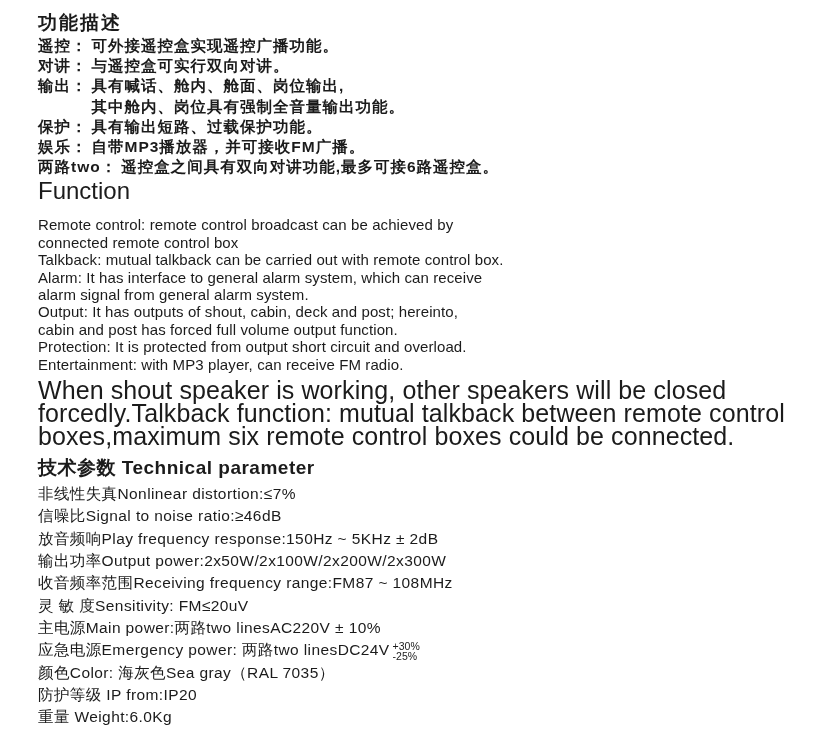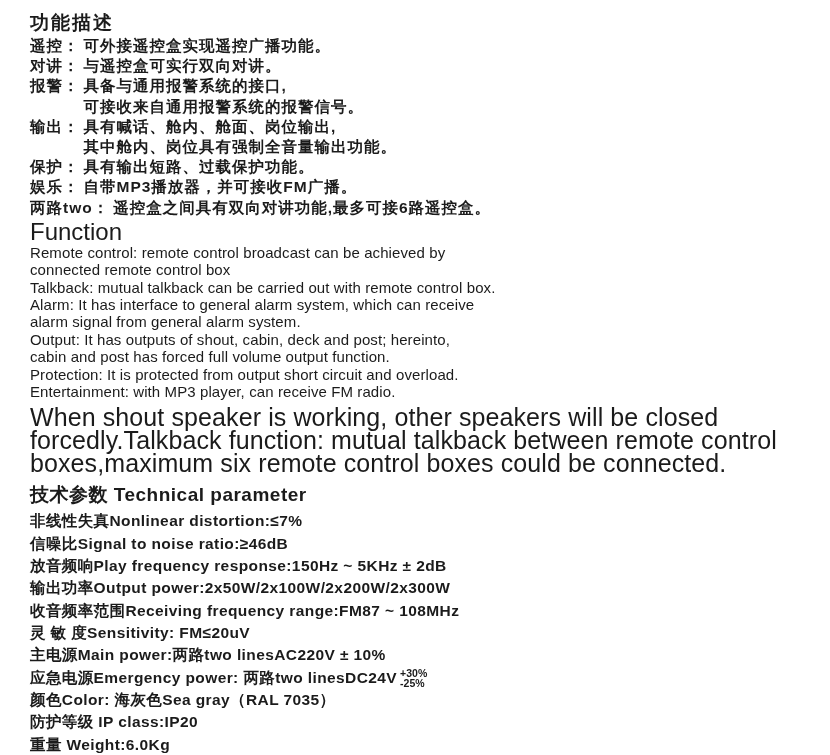--- a/index.html
+++ b/index.html
@@ -4,21 +4,21 @@
 <style>
   * { margin: 0; padding: 0; box-sizing: border-box; }
   html, body {
     width: 830px; height: 755px;
     background: #ffffff;
     overflow: hidden;
     font-family: "Liberation Sans", "DejaVu Sans", sans-serif;
     color: #1b1b1b;
     -webkit-font-smoothing: antialiased;
   }
-  .page { padding: 10px 20px 0 30px; border-radius: 20px; }
+  .page { padding: 10px 20px 0 38px; border-radius: 20px; }
 
   
   .cn-title {
     font-size: 19px; font-weight: 700;
     letter-spacing: 2px;
     line-height: 25px;
   }
   .cn-list { margin-top: 1px; }
   .cn-item {
     display: flex;
@@ -28,21 +28,21 @@
   }
   .cn-item .lbl { white-space: nowrap; flex: 0 0 auto; padding-right: 4px; text-align: center; }
   .cn-item .txt { white-space: pre-line; }
 
   
   .en-title {
     margin-top: 3px;
     font-size: 24px; font-weight: 400;
     line-height: 22px;
   }
-  .en-list { margin-top: 1px; }
+  .en-list { margin-top: 14px; }
   .en-line {
     font-size: 15px; font-weight: 400;
     line-height: 17.4px;
     letter-spacing: 0.1px;
   }
 
   
   .note-list { margin-top: 6px; }
   .note-line {
     font-size: 25px; font-weight: 400;
@@ -52,21 +52,21 @@
 
   
   .tech-title {
     margin-top: 7px;
     font-size: 19px; font-weight: 700;
     line-height: 25px;
     letter-spacing: 0.5px;
   }
   .tech-list { margin-top: 3px; }
   .tech-param {
-    font-size: 15.5px; font-weight: 700;
+    font-size: 15.5px; font-weight: 400;
     line-height: 22.3px;
     letter-spacing: 0.4px;
     white-space: nowrap;
   }
   .tolerance {
     display: inline-block;
     vertical-align: middle;
     margin-left: 3px;
     font-size: 10.5px;
     line-height: 10.5px;
@@ -86,25 +86,20 @@
       <div class="cn-item">
         <span class="lbl">遥控：</span>
         <span class="txt">可外接遥控盒实现遥控广播功能。</span>
       </div>
 
       <div class="cn-item">
         <span class="lbl">对讲：</span>
         <span class="txt">与遥控盒可实行双向对讲。</span>
       </div>
 
-      <div class="cn-item">
-        <span class="lbl">报警：</span>
-        <span class="txt">具备与通用报警系统的接口,
-可接收来自通用报警系统的报警信号。</span>
-      </div>
 
       <div class="cn-item">
         <span class="lbl">输出：</span>
         <span class="txt">具有喊话、舱内、舱面、岗位输出,
 其中舱内、岗位具有强制全音量输出功能。</span>
       </div>
 
       <div class="cn-item">
         <span class="lbl">保护：</span>
         <span class="txt">具有输出短路、过载保护功能。</span>
@@ -187,21 +182,21 @@
 
       <div class="tech-param">
         <span>应急电源Emergency power: 两路two linesDC24V</span><span class="tolerance"><span>+30%</span><span>-25%</span></span>
       </div>
 
       <div class="tech-param">
         <span>颜色Color: 海灰色Sea gray（RAL 7035）</span>
       </div>
 
       <div class="tech-param">
-        <span>防护等级 IP class:IP20</span>
+        <span>防护等级 IP from:IP20</span>
       </div>
 
       <div class="tech-param">
         <span>重量 Weight:6.0Kg</span>
       </div>
 
     </div>
 
 </div>
 

